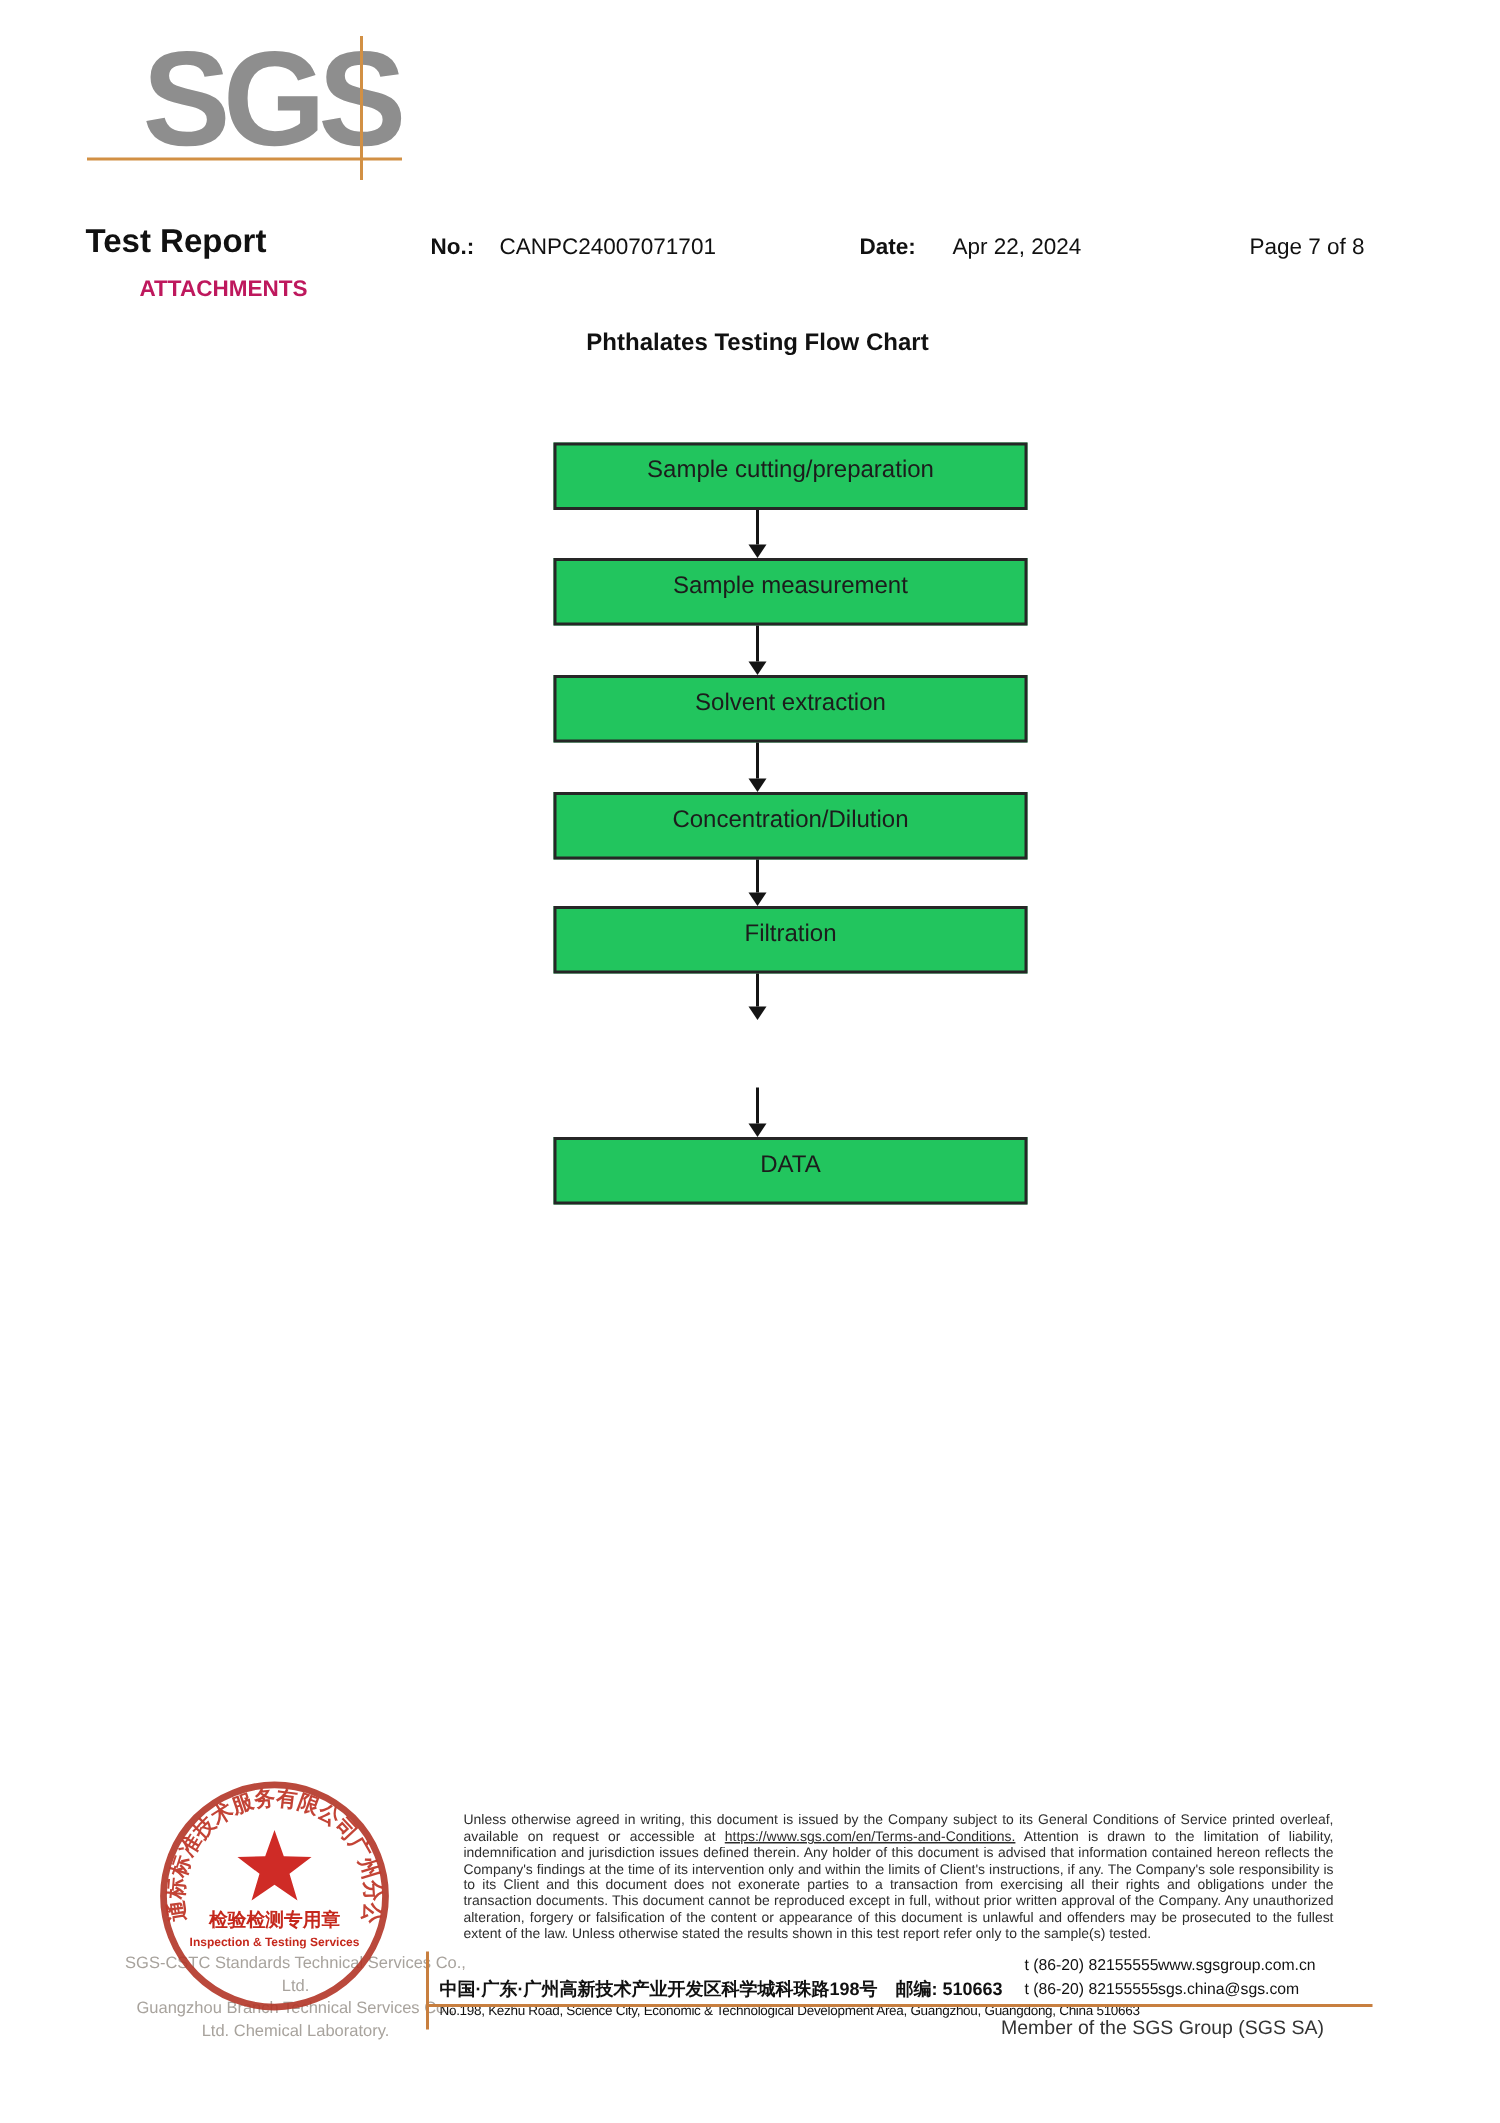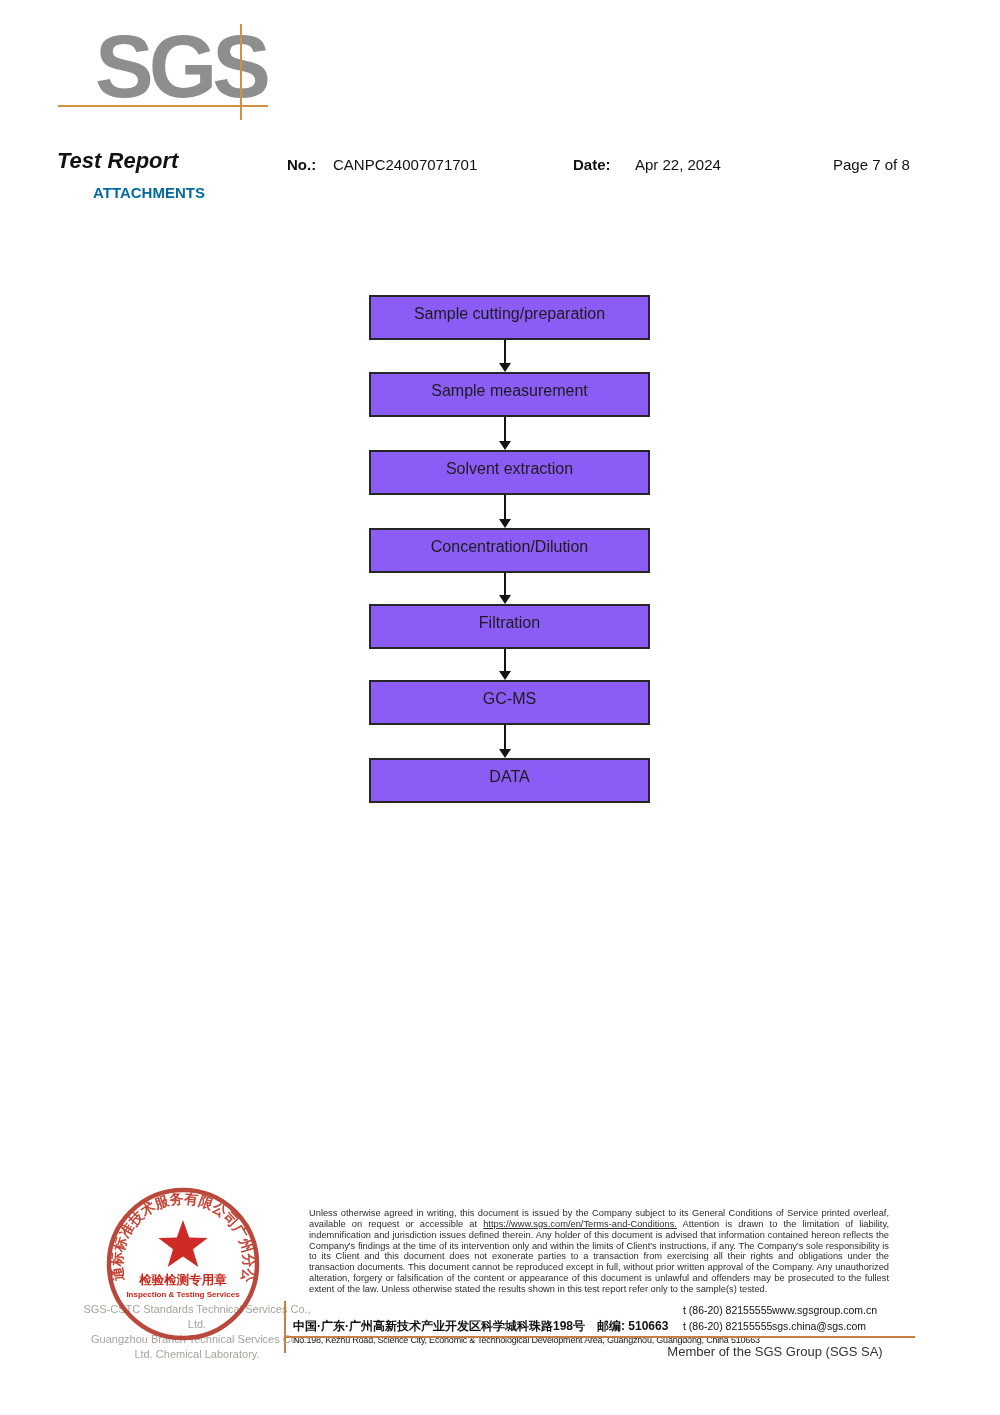--- a/index.html
+++ b/index.html
@@ -11,37 +11,37 @@
   
   .logo-text {
     position:absolute; left:95px; top:22px;
     font-size:88px; font-weight:900; letter-spacing:-5px; color:#8e8e8e;
     line-height:88px; transform:scaleY(1.02);
   }
   .logo-vline { position:absolute; left:240px; top:24px; width:2px; height:96px; background:#d29044; }
   .logo-hline { position:absolute; left:58px; top:105px; width:210px; height:2px; background:#d29044; }
 
   
-  .report-title { position:absolute; left:57px; top:148px; font-size:22px; font-weight:bold; color:#111;font-style:italic; }
-  .attachments  { position:absolute; left:93px; top:184px; font-size:15px; font-weight:bold; color:#0369a1; }
+  .report-title { position:absolute; left:57px; top:148px; font-size:22px; font-weight:bold; color:#111; }
+  .attachments  { position:absolute; left:93px; top:184px; font-size:15px; font-weight:bold; color:#be185d; }
   .hdr { position:absolute; top:156px; font-size:15px; color:#111;text-align:right; }
   .no-label   { left:287px; font-weight:bold; }
   .no-value   { left:333px; }
   .date-label { left:573px; font-weight:bold; }
   .date-value { left:635px; }
   .page-info  { left:833px; }
 
   
   .flow-title {
     position:absolute; left:340px; top:220px; width:330px; text-align:center;
     font-size:16px; font-weight:bold; color:#111;
   }
   .flow-box {
-    position:absolute; left:369px; width:281px; height:45px;
-    border:2px solid #262626; box-sizing:border-box; background:#8b5cf6;
+    position:absolute; left:369px; width:316px; height:45px;
+    border:2px solid #262626; box-sizing:border-box; background:#22c55e;
     text-align:center; padding-top:8px; font-size:16px; color:#1c1c1c;
   }
   .arrow { position:absolute; left:497px; width:16px; display:flex; flex-direction:column; align-items:center; }
   .arrow .shaft { width:2px; flex:1; background:#141414; }
   .arrow .head  { width:0; height:0; border-left:6px solid transparent; border-right:6px solid transparent; border-top:9px solid #141414; }
 
   
   .company-gray {
     position:absolute; left:82px; top:1302px; width:230px;
     font-size:11px; line-height:15px; color:#a8a39d; text-align:center;
@@ -77,20 +77,21 @@
   <div class="logo-hline"></div>
 
   <div class="report-title">Test Report</div>
   <div class="attachments">ATTACHMENTS</div>
   <div class="hdr no-label">No.:</div>
   <div class="hdr no-value">CANPC24007071701</div>
   <div class="hdr date-label">Date:</div>
   <div class="hdr date-value">Apr 22, 2024</div>
   <div class="hdr page-info">Page 7 of 8</div>
 
+  <div class="flow-title">Phthalates Testing Flow Chart</div>
 
   <div class="flow-box" style="top:295px">Sample cutting/preparation</div>
   <div class="arrow" style="top:340px;height:32px">
       <div class="shaft"></div>
       <div class="head"></div>
     </div>
   <div class="flow-box" style="top:372px">Sample measurement</div>
   <div class="arrow" style="top:417px;height:33px">
       <div class="shaft"></div>
       <div class="head"></div>
@@ -103,21 +104,20 @@
   <div class="flow-box" style="top:528px">Concentration/Dilution</div>
   <div class="arrow" style="top:573px;height:31px">
       <div class="shaft"></div>
       <div class="head"></div>
     </div>
   <div class="flow-box" style="top:604px">Filtration</div>
   <div class="arrow" style="top:649px;height:31px">
       <div class="shaft"></div>
       <div class="head"></div>
     </div>
-  <div class="flow-box" style="top:680px">GC-MS</div>
   <div class="arrow" style="top:725px;height:33px">
       <div class="shaft"></div>
       <div class="head"></div>
     </div>
   <div class="flow-box" style="top:758px">DATA</div>
 
   <div class="company-gray">
     <div>SGS-CSTC Standards Technical Services Co., Ltd.</div>
     <div>Guangzhou Branch Technical Services Co., Ltd. Chemical Laboratory.</div>
   </div>

